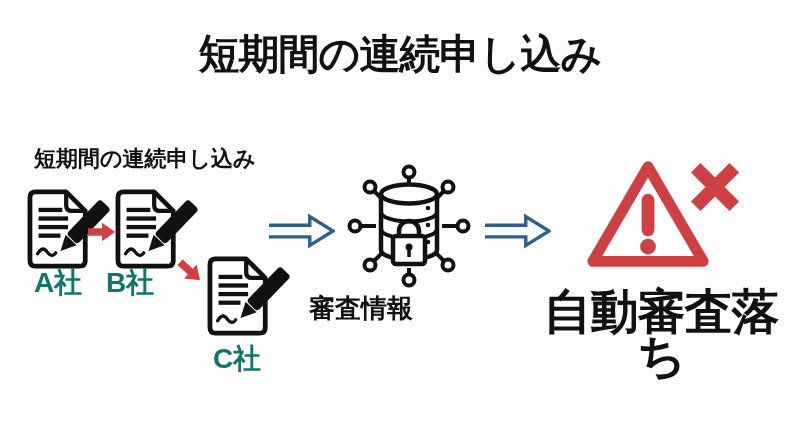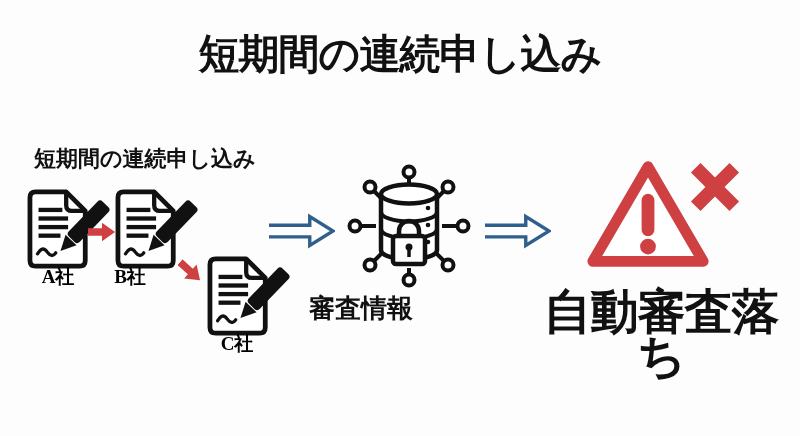--- a/index.html
+++ b/index.html
@@ -27,27 +27,26 @@
     letter-spacing: 0px;
     color: #111;
   }
   .doc-icon svg { display: block; }
   .doc-a { left: 26px;  top: 188px; }
   .doc-b { left: 114px; top: 188px; }
   .doc-c { left: 206px; top: 255px; }
 
   .company-label {
     width: 60px; text-align: center;
-    font-size: 19px; font-weight: 800;
-    color: #000000;
-    font-family: Liberation Serif, serif;
+    font-size: 28px; font-weight: 800;
+    color: #0f766e;
   }
   .label-a { left: 28px;  top: 264px; }
   .label-b { left: 100px; top: 264px; }
-  .label-c { left: 207px; top: 331px; }
+  .label-c { left: 207px; top: 340px; }
 
   .red-arrow-1 { left: 88px;  top: 220px; }
   .red-arrow-2 { left: 175px; top: 259px; transform: rotate(42deg); }
 
   .blue-arrow-1 { left: 269px; top: 213px; }
   .blue-arrow-2 { left: 485px; top: 213px; }
 
   .center-icon { left: 343px; top: 160px; }
 
   .center-caption {

